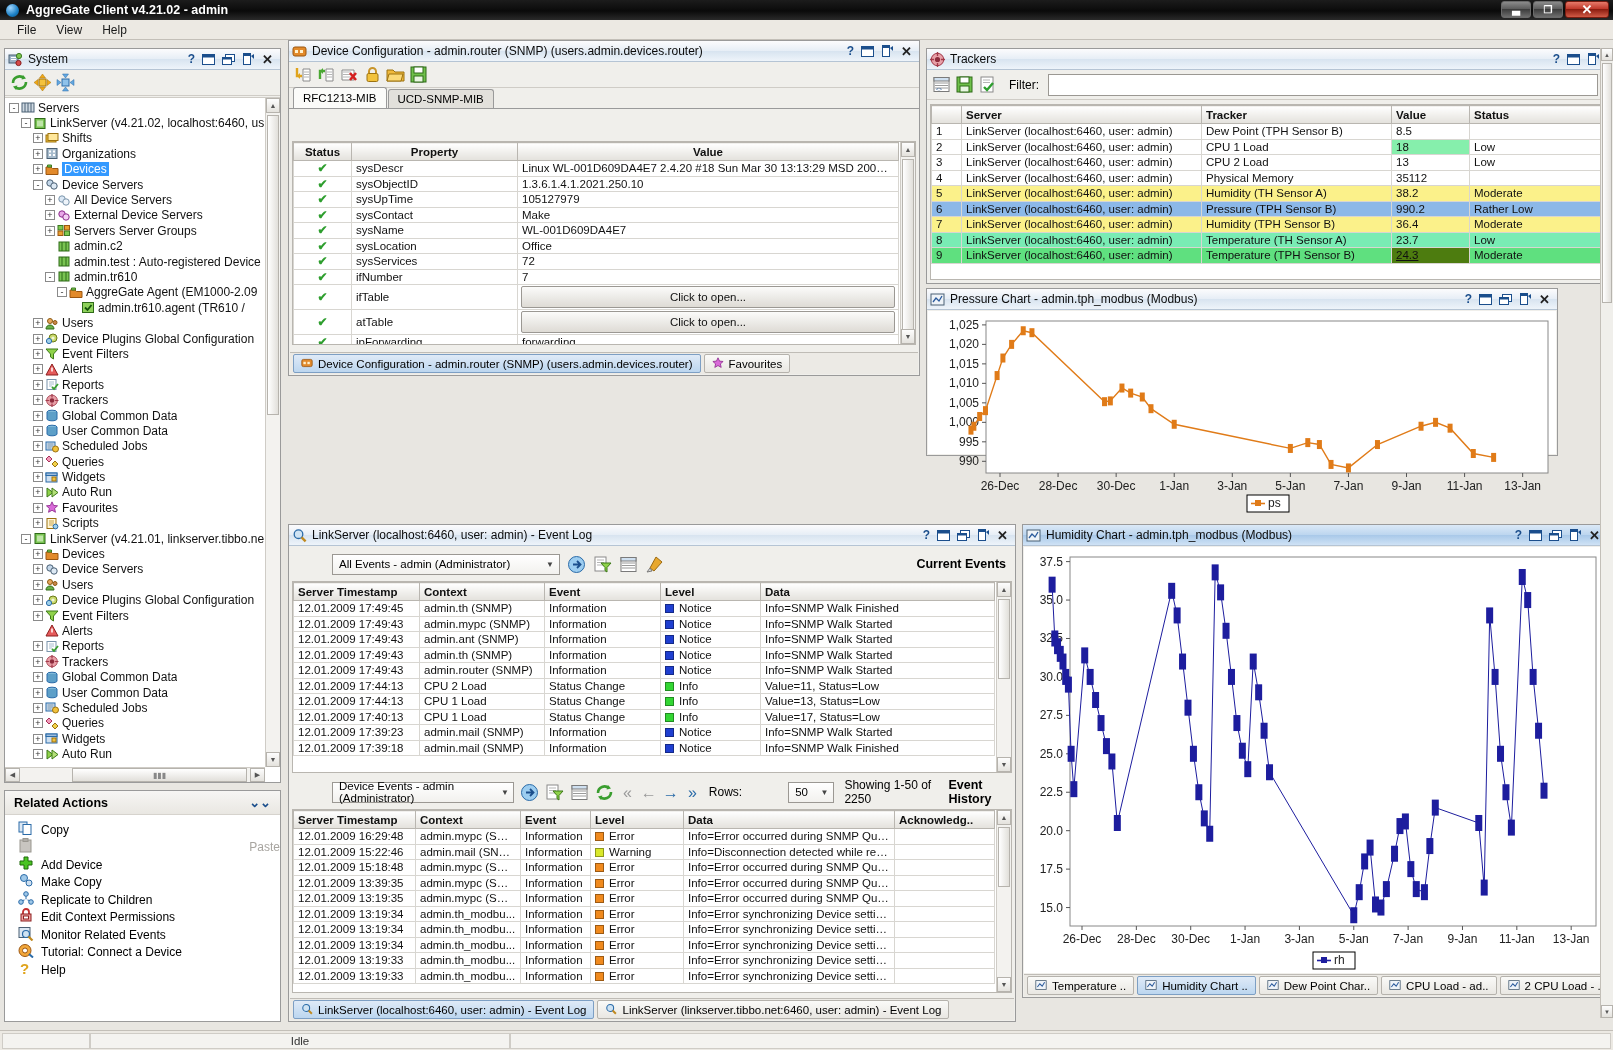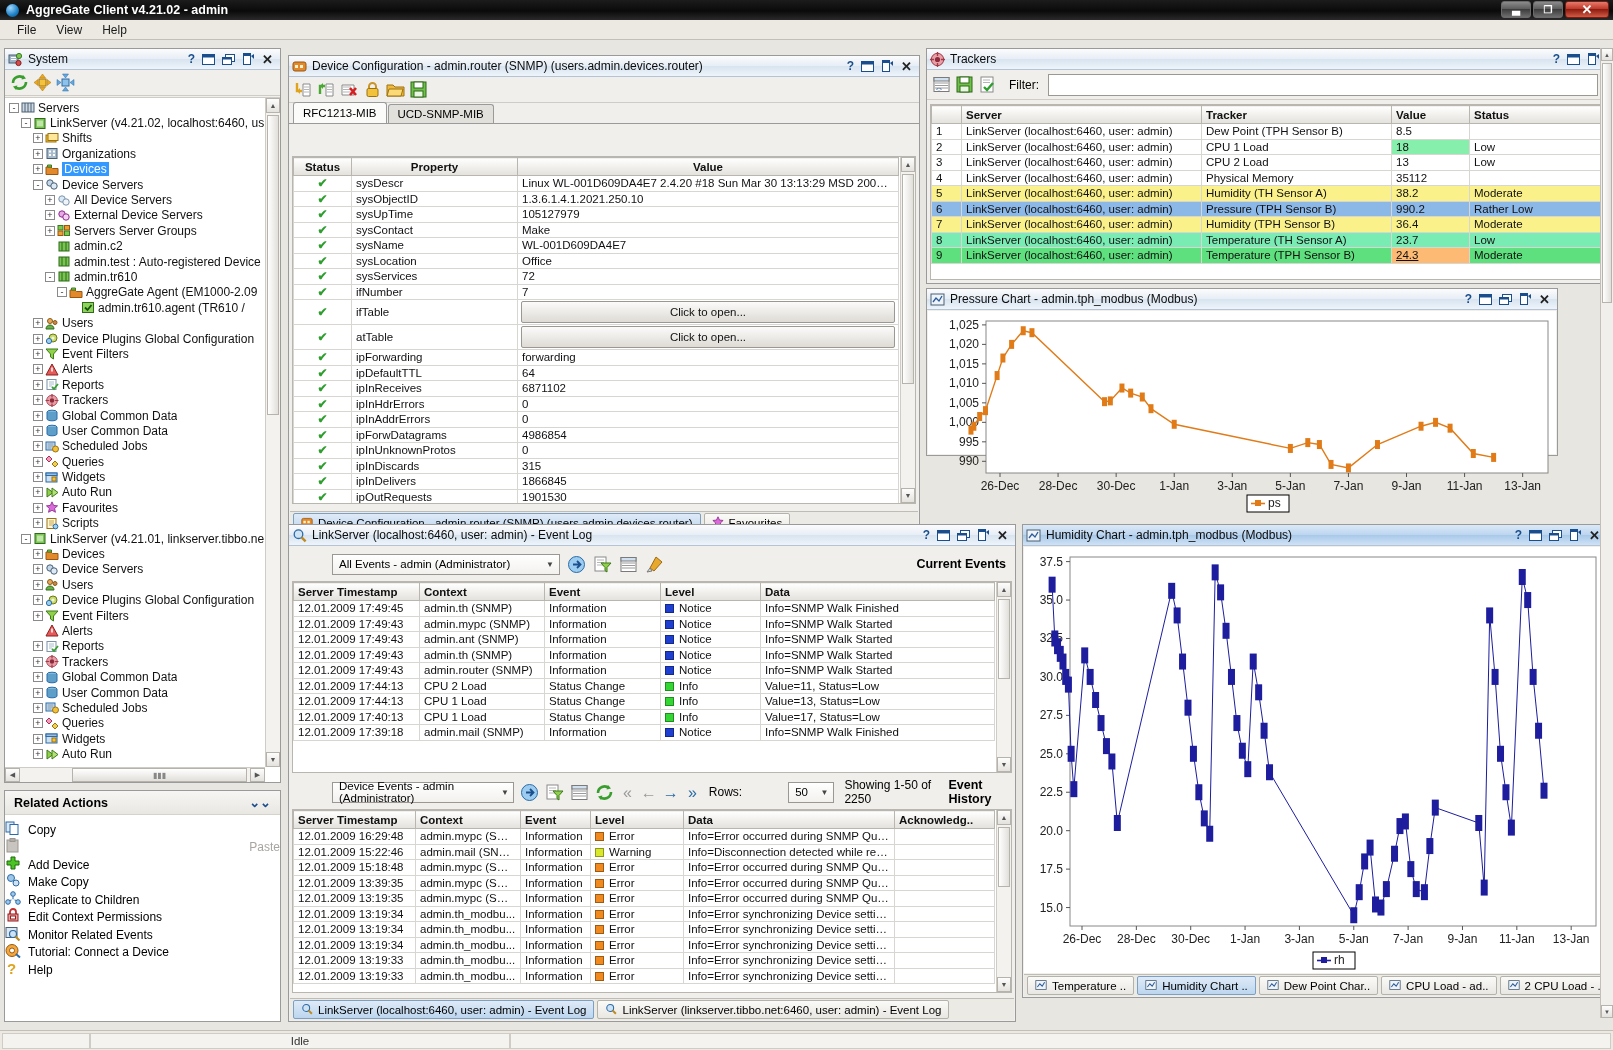--- a/index.html
+++ b/index.html
@@ -114,21 +114,21 @@
              background: #eceae5; border-top: 1px solid #bfbcb6; }
   .btab { display: flex; align-items: center; gap: 5px; height: 19px; padding: 0 7px;
           font-size: 11.5px; background: linear-gradient(to bottom,#fafaf8,#e9e7e2);
           border: 1px solid #b5b2ac; border-radius: 2px; white-space: nowrap; }
   .btab.sel { background: linear-gradient(to bottom,#dfeaf7,#bcd6ef); border-color: #7d9fc4; }
 
   
   .ra-head { height: 24px; background: linear-gradient(to bottom,#f7f6f4,#e9e7e2);
              display:flex;align-items:center;justify-content:space-between;
              padding: 0 9px; font-weight: bold; font-size: 12.5px; border-bottom: 1px solid #d6d3cd;}
-  .ra-item { display: flex; align-items: center; gap: 7px; height: 17.5px; font-size: 12px; }
+  .ra-item { display: flex; align-items: center; gap: 7px; height: 17.5px; padding-left: 13px; font-size: 12px; }
   .ra-item.disabled { color: #a8a5a0; justify-content: space-between; }
 
   
   .combo { display: flex; align-items: center; justify-content: space-between;
            border: 1px solid #9b9893; background: linear-gradient(to bottom,#ffffff,#f2f1ee);
            height: 21px; padding: 0 2px 0 6px; font-size: 11.5px; margin-left: 40px; }
   .combo .arrow { width: 14px; text-align: center; font-size: 8px; color: #444; }
   .textin { border: 1px solid #9b9893; background: #fff; height: 22px; }
 
   
@@ -760,21 +760,21 @@
         </div>
         <div class="ra-item">
           <span><svg width="16" height="15" viewBox="0 0 16 15">
               <text x="2" y="13" font-size="15" font-weight="bold" fill="#e0a41c" font-family="Liberation Sans">?</text>
             </svg></span>
           <span>Help</span>
         </div>
       </div>
   </div>
 
-  <div class="panel" style="left:288px; top:55px; width:632px; height:480px;">
+  <div class="panel" style="left:288px; top:40px; width:632px; height:336px;">
     <div class="pnl-title">
       <span class="t-ico">
         <svg width="15" height="15" viewBox="0 0 15 15">
             <rect x="1" y="3" width="13" height="9" rx="2" fill="#e28a2b" stroke="#9c5610"></rect>
             <rect x="3" y="6" width="3" height="3" fill="#fff2d0"></rect>
             <rect x="8" y="6" width="3" height="3" fill="#fff2d0"></rect>
           </svg>
       </span>
       <span class="t-txt">Device Configuration - admin.router (SNMP) (users.admin.devices.router)</span>
       <span class="pnl-btns">
@@ -1101,21 +1101,21 @@
               <td style="background:#79ecb4;">8</td>
               <td style="background:#79ecb4;">LinkServer (localhost:6460, user: admin)</td>
               <td style="background:#79ecb4;">Temperature (TH Sensor A)</td>
               <td style="background:#79ecb4;">23.7</td>
               <td style="background:#79ecb4;">Low</td>
             </tr>
             <tr>
               <td style="background:#5fe07f;">9</td>
               <td style="background:#5fe07f;">LinkServer (localhost:6460, user: admin)</td>
               <td style="background:#5fe07f;">Temperature (TPH Sensor B)</td>
-              <td style="background:#fdba74;text-decoration:underline;">24.3</td>
+              <td style="background:#4d7c0f;text-decoration:underline;">24.3</td>
               <td style="background:#5fe07f;">Moderate</td>
             </tr>
           </tbody>
       </table>
     </div>
   </div>
 
   <div class="panel" style="left:926px; top:288px; width:632px; height:168px;">
     <div class="pnl-title">
       <span class="t-ico">
@@ -1355,20 +1355,27 @@
                 <td>Status Change</td>
                 <td><span class="lvl-sq" style="background:#33d633"></span><span>Info</span></td>
                 <td>Value=13, Status=Low</td>
               </tr>
               <tr>
                 <td>12.01.2009 17:40:13</td>
                 <td>CPU 1 Load</td>
                 <td>Status Change</td>
                 <td><span class="lvl-sq" style="background:#33d633"></span><span>Info</span></td>
                 <td>Value=17, Status=Low</td>
+              </tr>
+              <tr>
+                <td>12.01.2009 17:39:23</td>
+                <td>admin.mail (SNMP)</td>
+                <td>Information</td>
+                <td><span class="lvl-sq" style="background:#1f3fd0"></span><span>Notice</span></td>
+                <td>Info=SNMP Walk Started</td>
               </tr>
               <tr>
                 <td>12.01.2009 17:39:18</td>
                 <td>admin.mail (SNMP)</td>
                 <td>Information</td>
                 <td><span class="lvl-sq" style="background:#1f3fd0"></span><span>Notice</span></td>
                 <td>Info=SNMP Walk Finished</td>
               </tr>
             </tbody>
         </table>

